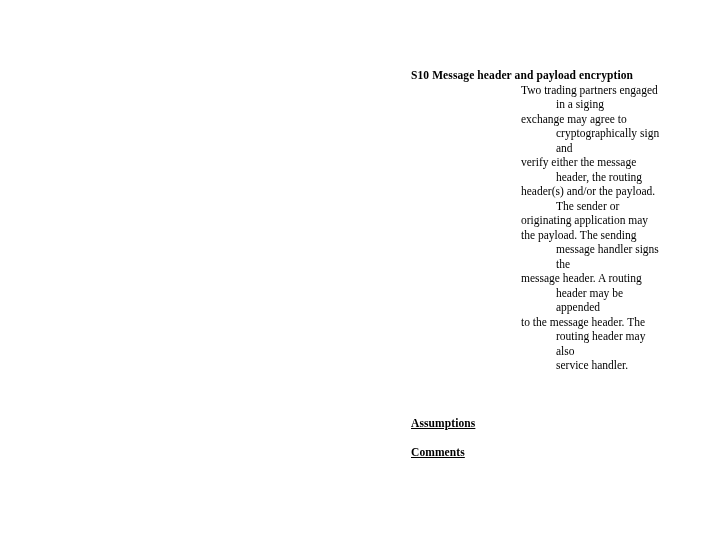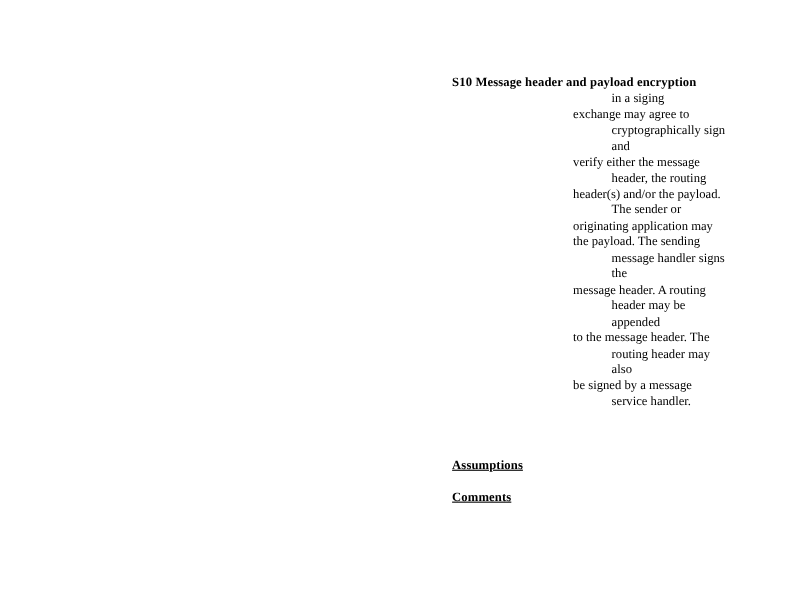--- a/index.html
+++ b/index.html
@@ -99,39 +99,39 @@
 </head>
 <body>
 
 <div class="page">
 
   <div class="section">
 
     <div class="section-heading">S10 Message header and payload encryption</div>
 
     <div class="body-lines">
+        <div class="line indent-0">Two trading partners engaged</div>
         <div class="line indent-1">in a siging</div>
         <div class="line indent-0">exchange may agree to</div>
         <div class="line indent-1">cryptographically sign</div>
         <div class="line indent-1">and</div>
         <div class="line indent-0">verify either the message</div>
         <div class="line indent-1">header, the routing</div>
         <div class="line indent-0">header(s) and/or the payload.</div>
         <div class="line indent-1">The sender or</div>
         <div class="line indent-0">originating application may</div>
         <div class="line indent-0">the payload. The sending</div>
         <div class="line indent-1">message handler signs</div>
         <div class="line indent-1">the</div>
         <div class="line indent-0">message header. A routing</div>
         <div class="line indent-1">header may be</div>
         <div class="line indent-1">appended</div>
         <div class="line indent-0">to the message header. The</div>
         <div class="line indent-1">routing header may</div>
         <div class="line indent-1">also</div>
-        <div class="line indent-0">be signed by a message</div>
         <div class="line indent-1">service handler.</div>
       </div>
 
   </div>
 
   <div class="field-label" id="label-assumptions">Assumptions</div>
 
   <div class="field-value" id="value-assumptions"></div>
 
   <div class="field-label" id="label-comments">Comments</div>

